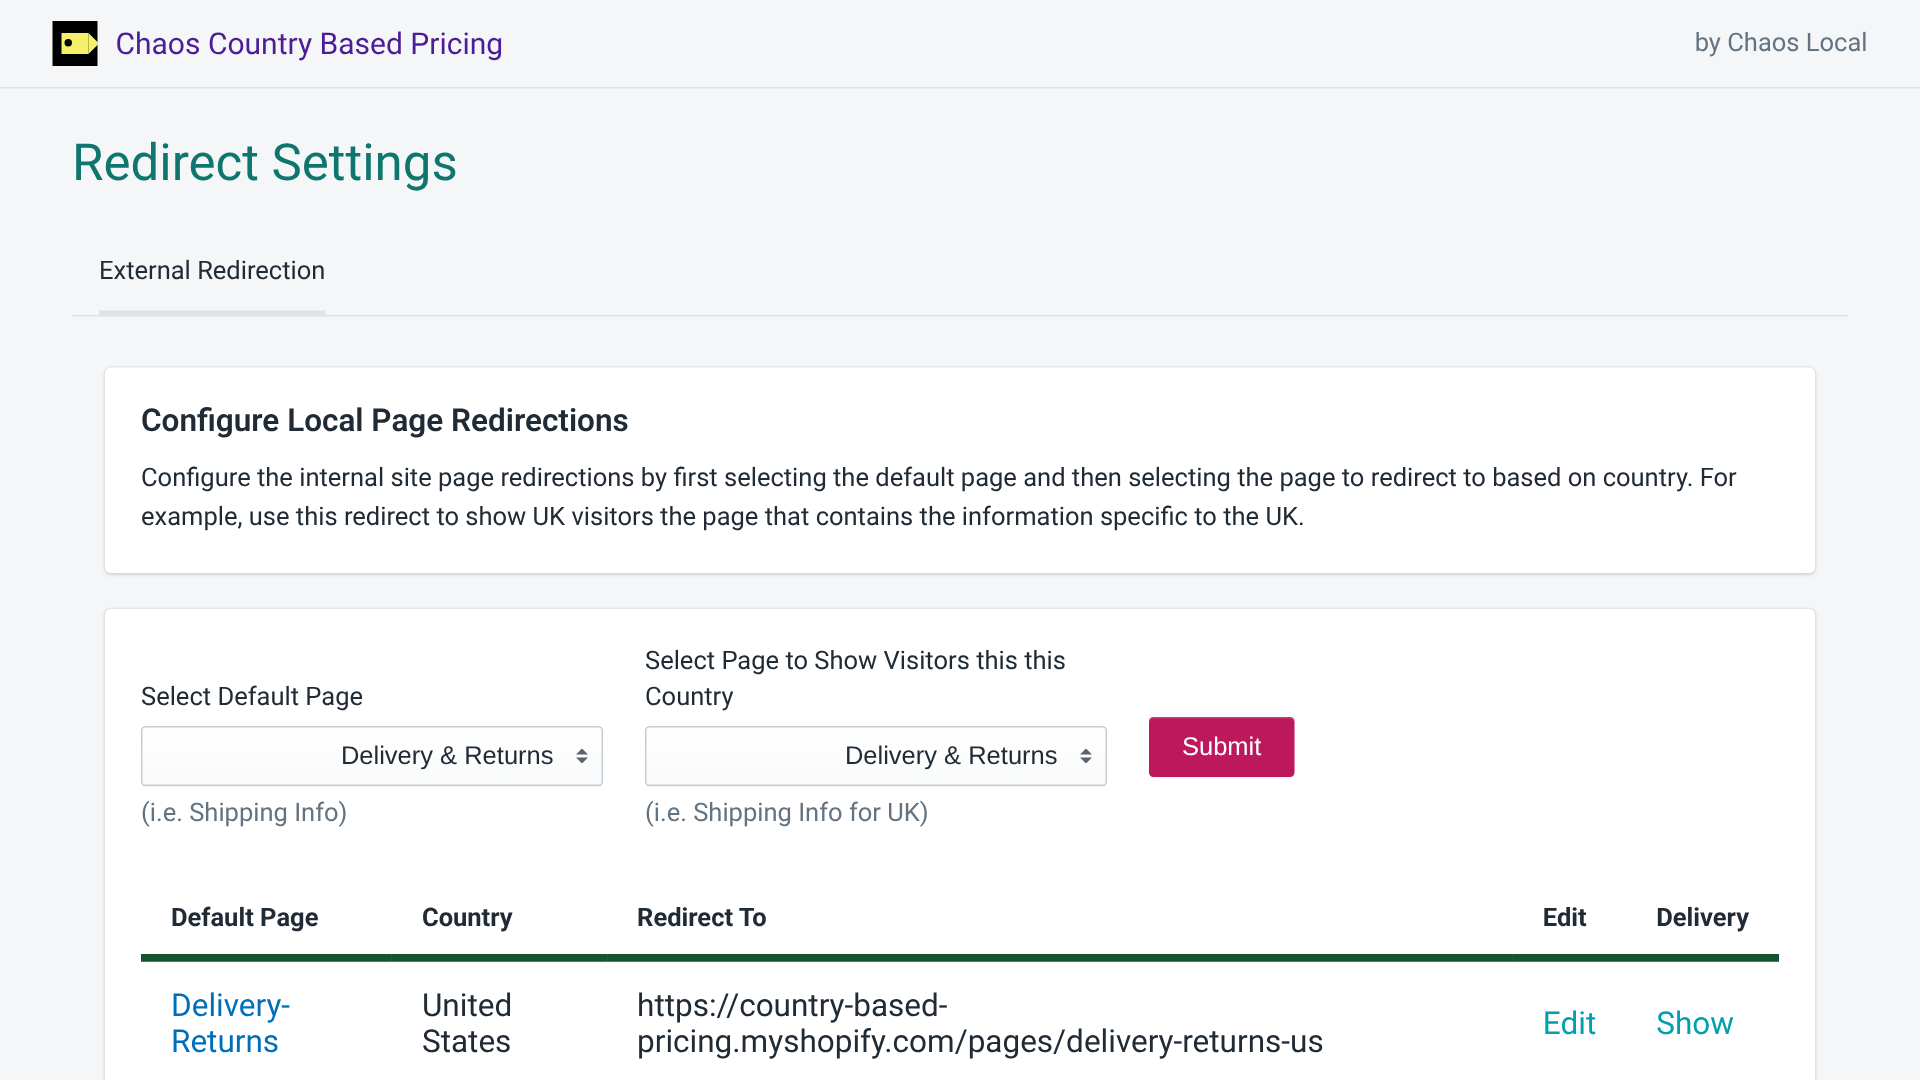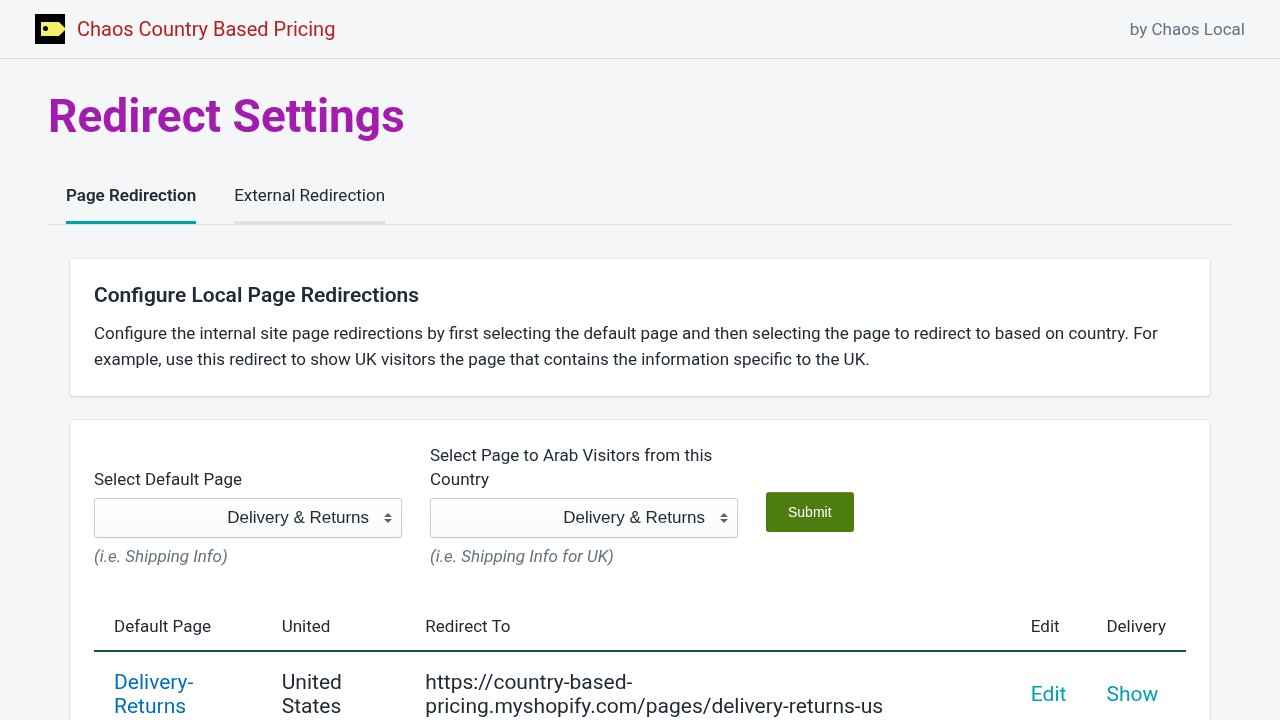--- a/index.html
+++ b/index.html
@@ -3,46 +3,46 @@
 <meta charset="utf-8">
 <style>
 * { margin: 0; padding: 0; box-sizing: border-box; }
 body { font-family: -apple-system, BlinkMacSystemFont, "Segoe UI", Roboto, sans-serif; background: #f4f6f8; color: #212b36; width: 1280px; height: 720px; overflow: hidden; }
 .header { display: flex; align-items: center; justify-content: space-between; padding: 14px 35px; background: #f4f6f8; border-bottom: 1px solid #dfe3e8; }
 .header-left { display: flex; align-items: center; gap: 12px; }
 .app-logo { width: 30px; height: 30px; background: #000; display: flex; align-items: center; justify-content: center; position: relative; }
 .app-logo-inner { width: 18px; height: 14px; background: #f5f06a; position: relative; }
 .app-logo-inner::after { content: ""; position: absolute; right: -7px; top: 0; width: 0; height: 0; border-top: 7px solid transparent; border-bottom: 7px solid transparent; border-left: 7px solid #f5f06a; }
 .app-logo-dot { position: absolute; width: 5px; height: 5px; background: #000; border-radius: 50%; left: 8px; top: 12px; }
-.app-title { font-size: 20px; font-weight: 400; color: #b91c1c; }
+.app-title { font-size: 20px; font-weight: 400; color: #4c1d95; }
 .byline { font-size: 17px; color: #637381; }
 .main { padding: 30px 48px 0 48px; }
-.page-title { font-size: 46px; font-weight: 700; color: #a21caf; margin-bottom: 28px; }
+.page-title { font-size: 34px; font-weight: 400; color: #0f766e; margin-bottom: 28px; }
 .tabs { display: flex; border-bottom: 1px solid #dfe3e8; gap: 38px; padding-left: 18px; }
 .tab { padding: 14px 0 16px 0; font-size: 17px; color: #212b36; cursor: pointer; border-bottom: 3px solid transparent; position: relative; }
 .tab.active { font-weight: 600; border-bottom-color: #00a0ac; }
 .tab.underline-gray { border-bottom-color: #dfe3e8; }
 .content { padding: 34px 22px; }
 .card { background: #fff; border-radius: 4px; box-shadow: 0 0 0 1px rgba(63,63,68,0.05), 0 1px 3px rgba(63,63,68,0.15); padding: 24px; margin-bottom: 24px; }
 .card-title { font-size: 21px; font-weight: 600; margin-bottom: 14px; color: #212b36; }
 .card-desc { font-size: 17px; line-height: 1.5; color: #212b36; }
 .form-row { display: flex; align-items: flex-end; gap: 28px; }
 .field { display: flex; flex-direction: column; }
 .field-label { font-size: 17px; color: #212b36; margin-bottom: 6px; line-height: 1.4; }
 .select-wrapper { position: relative; }
 .select { width: 100%; height: 40px; padding: 8px 32px 8px 14px; font-size: 17px; border: 1px solid #c4cdd5; border-radius: 3px; background: #fff; appearance: none; cursor: pointer; color: #212b36; box-shadow: inset 0 1px 0 rgba(255,255,255,0.1), 0 1px 0 rgba(22,29,37,0.05); background: linear-gradient(180deg, #fff, #f9fafb); text-align: right; }
 .select-icon { position: absolute; right: 10px; top: 50%; transform: translateY(-50%); pointer-events: none; display: flex; flex-direction: column; gap: 2px; }
 .select-icon::before, .select-icon::after { content: ""; width: 0; height: 0; border-left: 4px solid transparent; border-right: 4px solid transparent; }
 .select-icon::before { border-bottom: 4px solid #5c6370; }
 .select-icon::after { border-top: 4px solid #5c6370; }
-.hint { font-size: 17px; font-style: italic; color: #637381; margin-top: 8px; }
-.submit-btn { background: #4d7c0f; color: #fff; border: none; border-radius: 3px; padding: 10px 22px; font-size: 14px; cursor: pointer; height: 40px; box-shadow: inset 0 1px 0 rgba(255,255,255,0.15), 0 1px 0 rgba(22,29,37,0.05); }
+.hint { font-size: 17px; color: #637381; margin-top: 8px; }
+.submit-btn { background: #be185d; color: #fff; border: none; border-radius: 3px; padding: 10px 22px; font-size: 17px; cursor: pointer; height: 40px; box-shadow: inset 0 1px 0 rgba(255,255,255,0.15), 0 1px 0 rgba(22,29,37,0.05); }
 .table-wrap { margin-top: 36px; }
 .table { width: 100%; border-collapse: collapse; }
-.table thead th { text-align: left; font-size: 17px; font-weight: 400; padding: 14px 20px; border-bottom: 2px solid #14532d; color: #212b36; }
+.table thead th { text-align: left; font-size: 17px; font-weight: 700; padding: 14px 20px; border-bottom: 5px solid #14532d; color: #212b36; }
 .table tbody td { padding: 18px 20px; font-size: 21px; color: #212b36; }
 .link { color: #006fbb; cursor: pointer; }
 .link-cyan { color: #00a0b0; cursor: pointer; }
 .field.f1 { width: 308px; }
 .field.f2 { width: 308px; }
 .field.f3 { width: 308px; }
 .field.f4 { flex-shrink: 0; margin-bottom: 34px; }
 </style>
 </head>
 <body>
@@ -55,21 +55,20 @@
     </div>
     <div class="app-title">Chaos Country Based Pricing</div>
   </div>
   <div class="byline">by Chaos Local</div>
 </div>
 
 <div class="main">
   <h1 class="page-title">Redirect Settings</h1>
 
   <div class="tabs">
-    <div class="tab active">Page Redirection</div>
     <div class="tab underline-gray">External Redirection</div>
   </div>
 
   <div class="content">
     <div class="card">
       <div class="card-title">Configure Local Page Redirections</div>
       <div class="card-desc">Configure the internal site page redirections by first selecting the default page and then selecting the page to redirect to based on country. For example, use this redirect to show UK visitors the page that contains the information specific to the UK.</div>
     </div>
 
     <div class="card">
@@ -81,42 +80,42 @@
             <select class="select">
               <option>Delivery &amp; Returns</option>
             </select>
             <span class="select-icon"></span>
           </div>
           <div class="hint">(i.e. Shipping Info)</div>
         </div>
 
 
         <div class="field f3">
-          <label class="field-label">Select Page to Arab Visitors from this Country</label>
+          <label class="field-label">Select Page to Show Visitors this this Country</label>
           <div class="select-wrapper">
             <select class="select">
               <option>Delivery &amp; Returns</option>
             </select>
             <span class="select-icon"></span>
           </div>
           <div class="hint">(i.e. Shipping Info for UK)</div>
         </div>
 
         <div class="field f4">
           <button class="submit-btn">Submit</button>
         </div>
 
       </div>
 
       <div class="table-wrap">
         <table class="table">
           <thead>
             <tr>
               <th>Default Page</th>
-              <th>United</th>
+              <th>Country</th>
               <th>Redirect To</th>
               <th>Edit</th>
               <th>Delivery</th>
             </tr>
           </thead>
           <tbody>
             <tr>
               <td><span class="link">Delivery-Returns</span></td>
               <td>United States</td>
               <td>https://country-based-pricing.myshopify.com/pages/delivery-returns-us</td>

